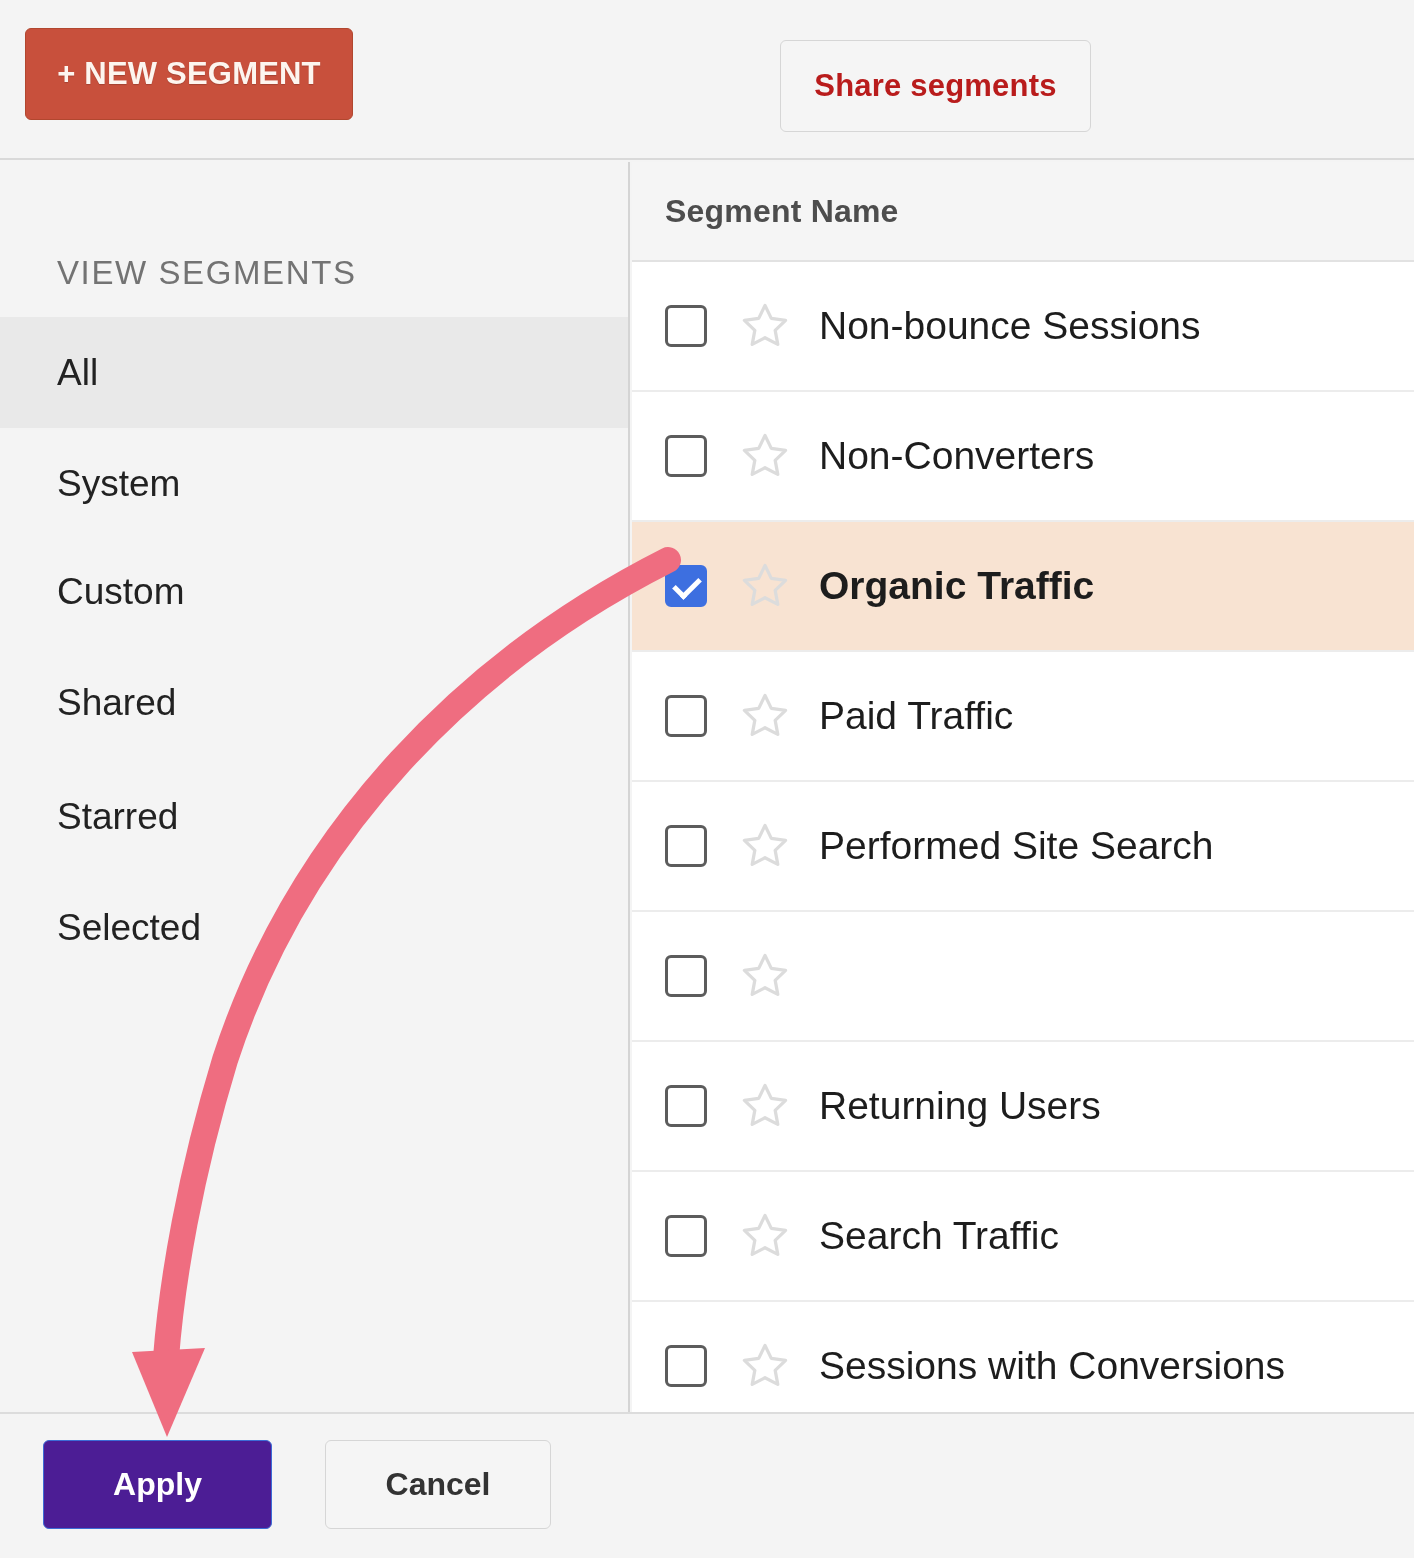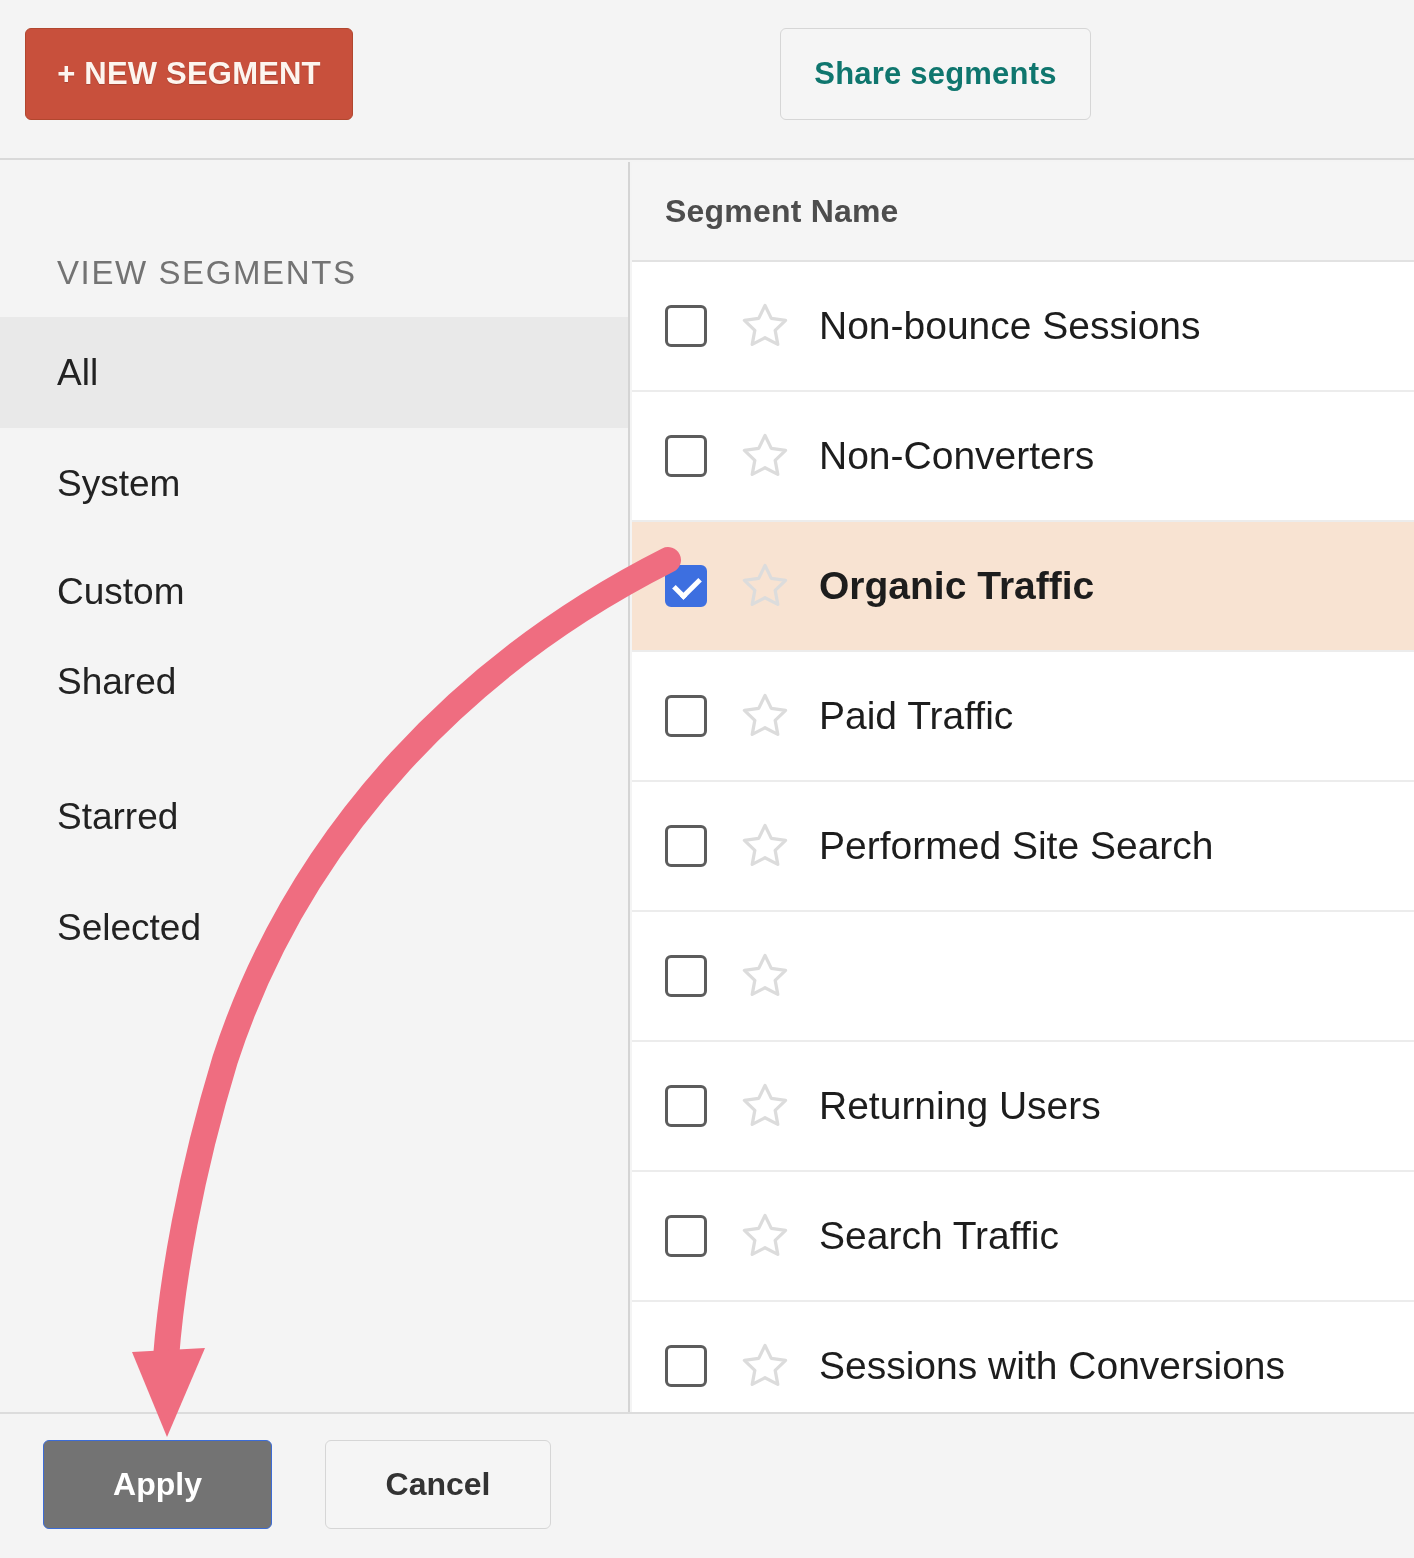--- a/index.html
+++ b/index.html
@@ -47,24 +47,24 @@
     text-shadow: 0 1px 1px rgba(0,0,0,.18);
   }
   #btn-import {
     left: 385px; top: 28px;
     width: 363px; height: 92px;
     background: #f5f5f5;
     color: #3c3c3c;
     border: 1px solid #d6d6d6;
   }
   #btn-share {
-    left: 780px; top: 28px;
+    left: 780px; top: 40px;
     width: 311px; height: 92px;
     background: #f5f5f5;
-    color: #0f766e;
+    color: #b91c1c;
     border: 1px solid #d6d6d6;
   }
 
   
   #sidebar {
     position: absolute;
     left: 0; top: 162px;
     width: 630px; height: 1250px;
     background: #f4f4f4;
     border-right: 2px solid #d4d4d4;
@@ -189,21 +189,21 @@
     font-weight: bold;
     display: flex;
     align-items: center;
     justify-content: center;
     cursor: pointer;
     user-select: none;
   }
   #btn-apply {
     left: 43px; top: 26px;
     width: 229px; height: 89px;
-    background: #737373;
+    background: #4c1d95;
     border: 1px solid #3c6cd6;
     color: #ffffff;
   }
   #btn-cancel {
     left: 325px; top: 26px;
     width: 226px; height: 89px;
     background: #f5f5f5;
     border: 1px solid #d6d6d6;
     color: #333333;
   }
@@ -229,21 +229,21 @@
   <div id="sidebar-items">
       <div class="side-item active" style="top: 155px;">
         <span>All</span>
       </div>
       <div class="side-item" style="top: 266px;">
         <span>System</span>
       </div>
       <div class="side-item" style="top: 374px;">
         <span>Custom</span>
       </div>
-      <div class="side-item" style="top: 464px;">
+      <div class="side-item" style="top: 485px;">
         <span>Shared</span>
       </div>
       <div class="side-item" style="top: 599px;">
         <span>Starred</span>
       </div>
       <div class="side-item" style="top: 710px;">
         <span>Selected</span>
       </div>
     </div>
 </div>

